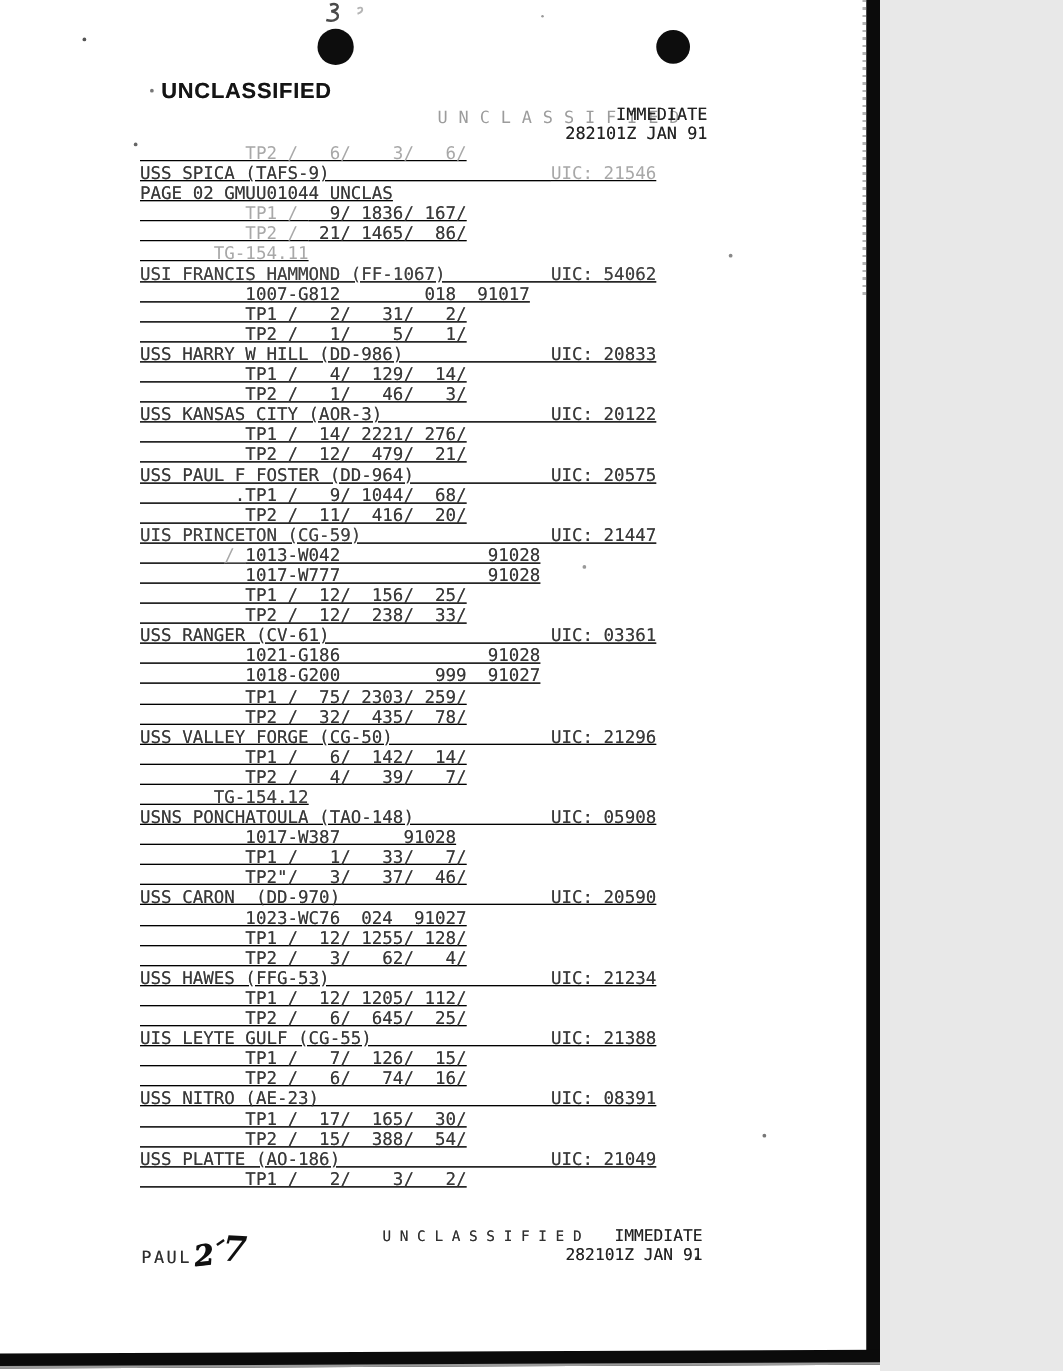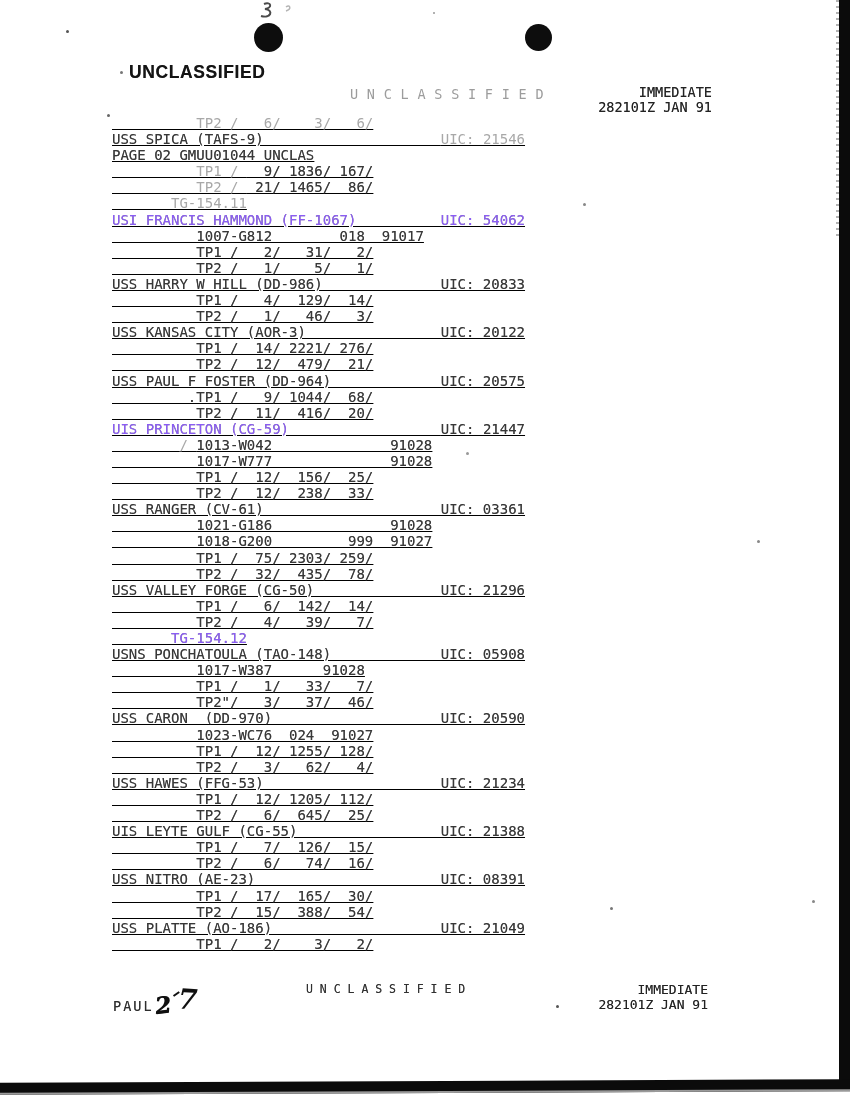--- a/index.html
+++ b/index.html
@@ -1,17 +1,17 @@
 <!DOCTYPE html>
 <html><head>
 <meta charset="utf-8">
 <style>
   html,body{margin:0;padding:0;background:#e8e8e8;}
   .page{
-    position:relative;width:850px;height:1097px;background:#ffffff;overflow:hidden;
+    position:relative;width:704px;height:1097px;background:#ffffff;overflow:hidden;
     font-family:"DejaVu Sans Mono","Liberation Mono",monospace;
   }
   
   .punch{position:absolute;border-radius:50%;background:#0d0d0d;}
   .punch.p1{left:254px;top:23px;width:29px;height:29px;}
   .punch.p2{left:525px;top:24px;width:27px;height:27px;}
   .edge-right{position:absolute;right:0;top:0;width:11px;height:1086px;background:#0b0b0b;}
   .edge-right-fuzz{position:absolute;right:11px;top:0;width:3px;height:240px;
     background:repeating-linear-gradient(#555 0 2px,transparent 2px 6px);opacity:.45;}
   .edge-bottom{position:absolute;left:-4px;top:1081px;width:860px;height:10px;background:#0b0b0b;
@@ -29,21 +29,21 @@
   .hdr-right{position:absolute;right:138px;top:85px;text-align:right;font-size:13.5px;
     line-height:15px;color:#222;text-shadow:0 0 .4px rgba(0,0,0,.5);}
   
   .body-pre{
     position:absolute;left:112px;top:115px;margin:0;
     font-size:14px;line-height:16.1px;white-space:pre;
     text-shadow:0 0 .45px rgba(0,0,0,.5);
   }
   .ln{white-space:pre;height:16.1px;text-decoration:underline;}
   .t-n{color:#383838;}
-  .t-m{color:#8b5cf6;}
+  .t-m{color:#404040;}
   .t-f{color:#a8a8a8;text-shadow:none;}
   
   .ftr-class{position:absolute;left:306px;top:982px;font-size:11.5px;color:#303030;
     text-shadow:0 0 .4px rgba(0,0,0,.5);}
   .ftr-right{position:absolute;right:142px;top:983px;text-align:right;font-size:13px;
     line-height:14.5px;color:#222;text-shadow:0 0 .4px rgba(0,0,0,.5);}
   .ftr-page{position:absolute;left:113px;top:998px;font-size:13.5px;color:#2e2e2e;
     letter-spacing:2px;text-shadow:0 0 .4px rgba(0,0,0,.5);}
   .hw{position:absolute;font-family:"DejaVu Serif","Liberation Serif",serif;
     font-style:italic;color:#101010;}

